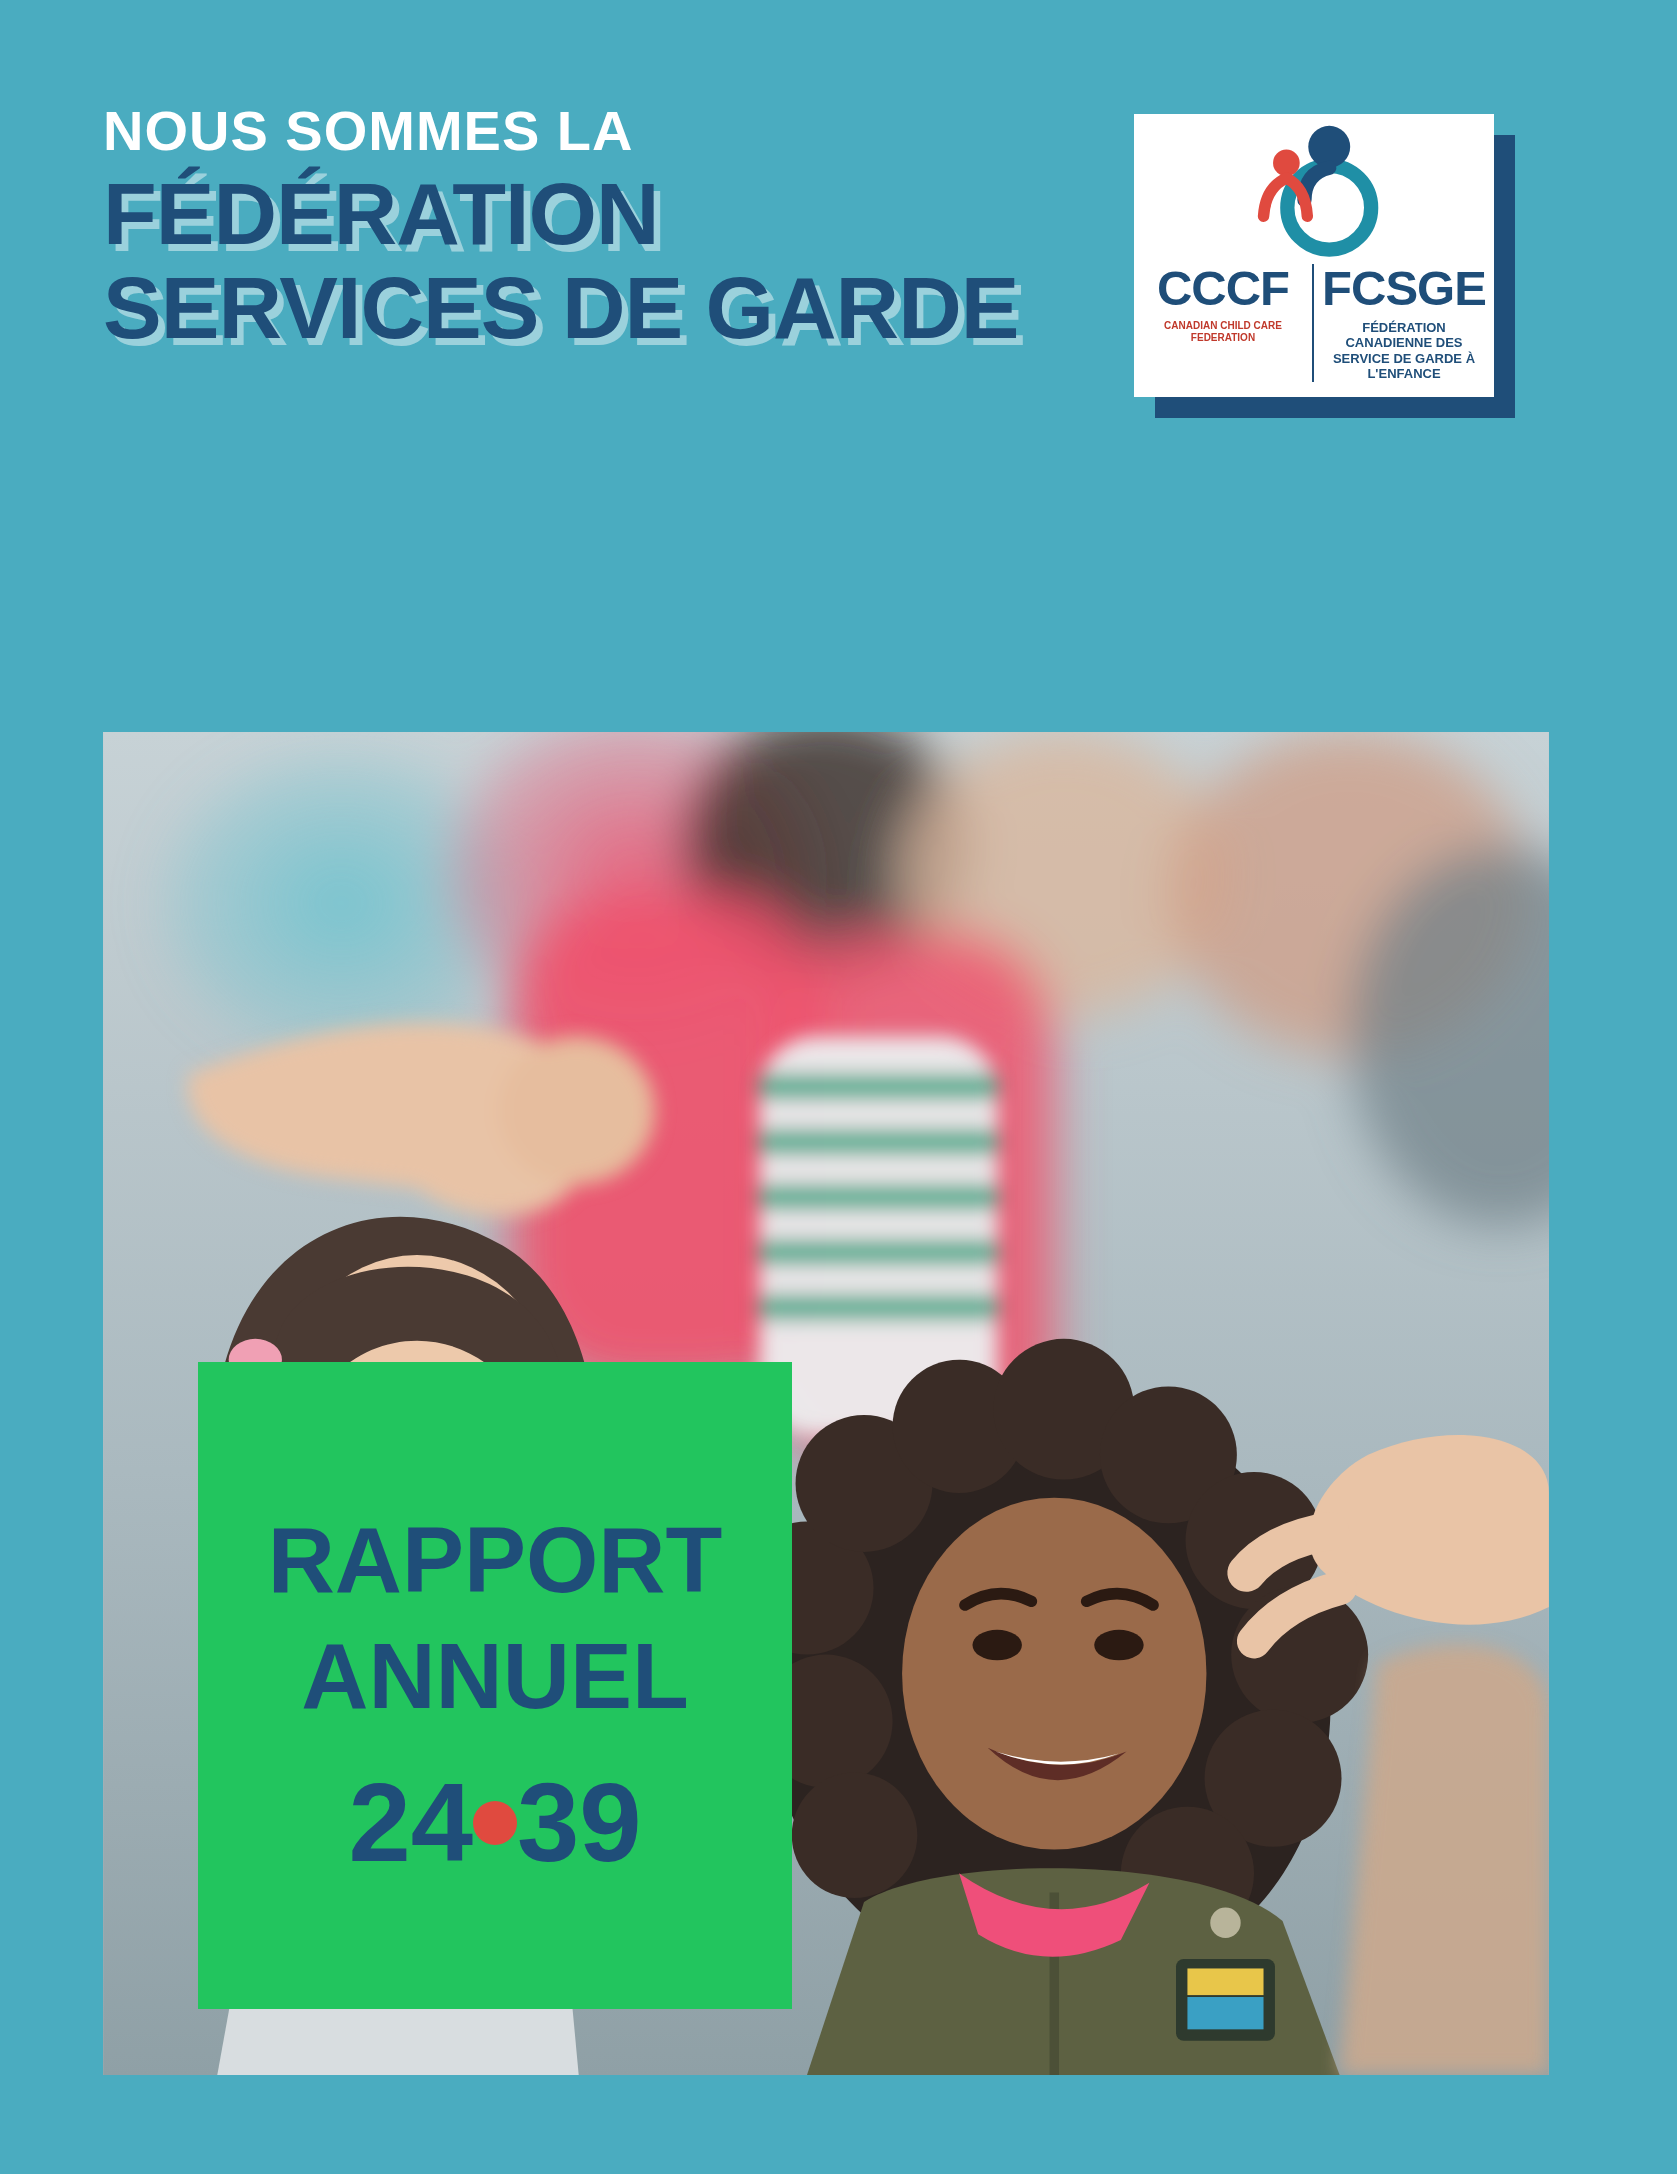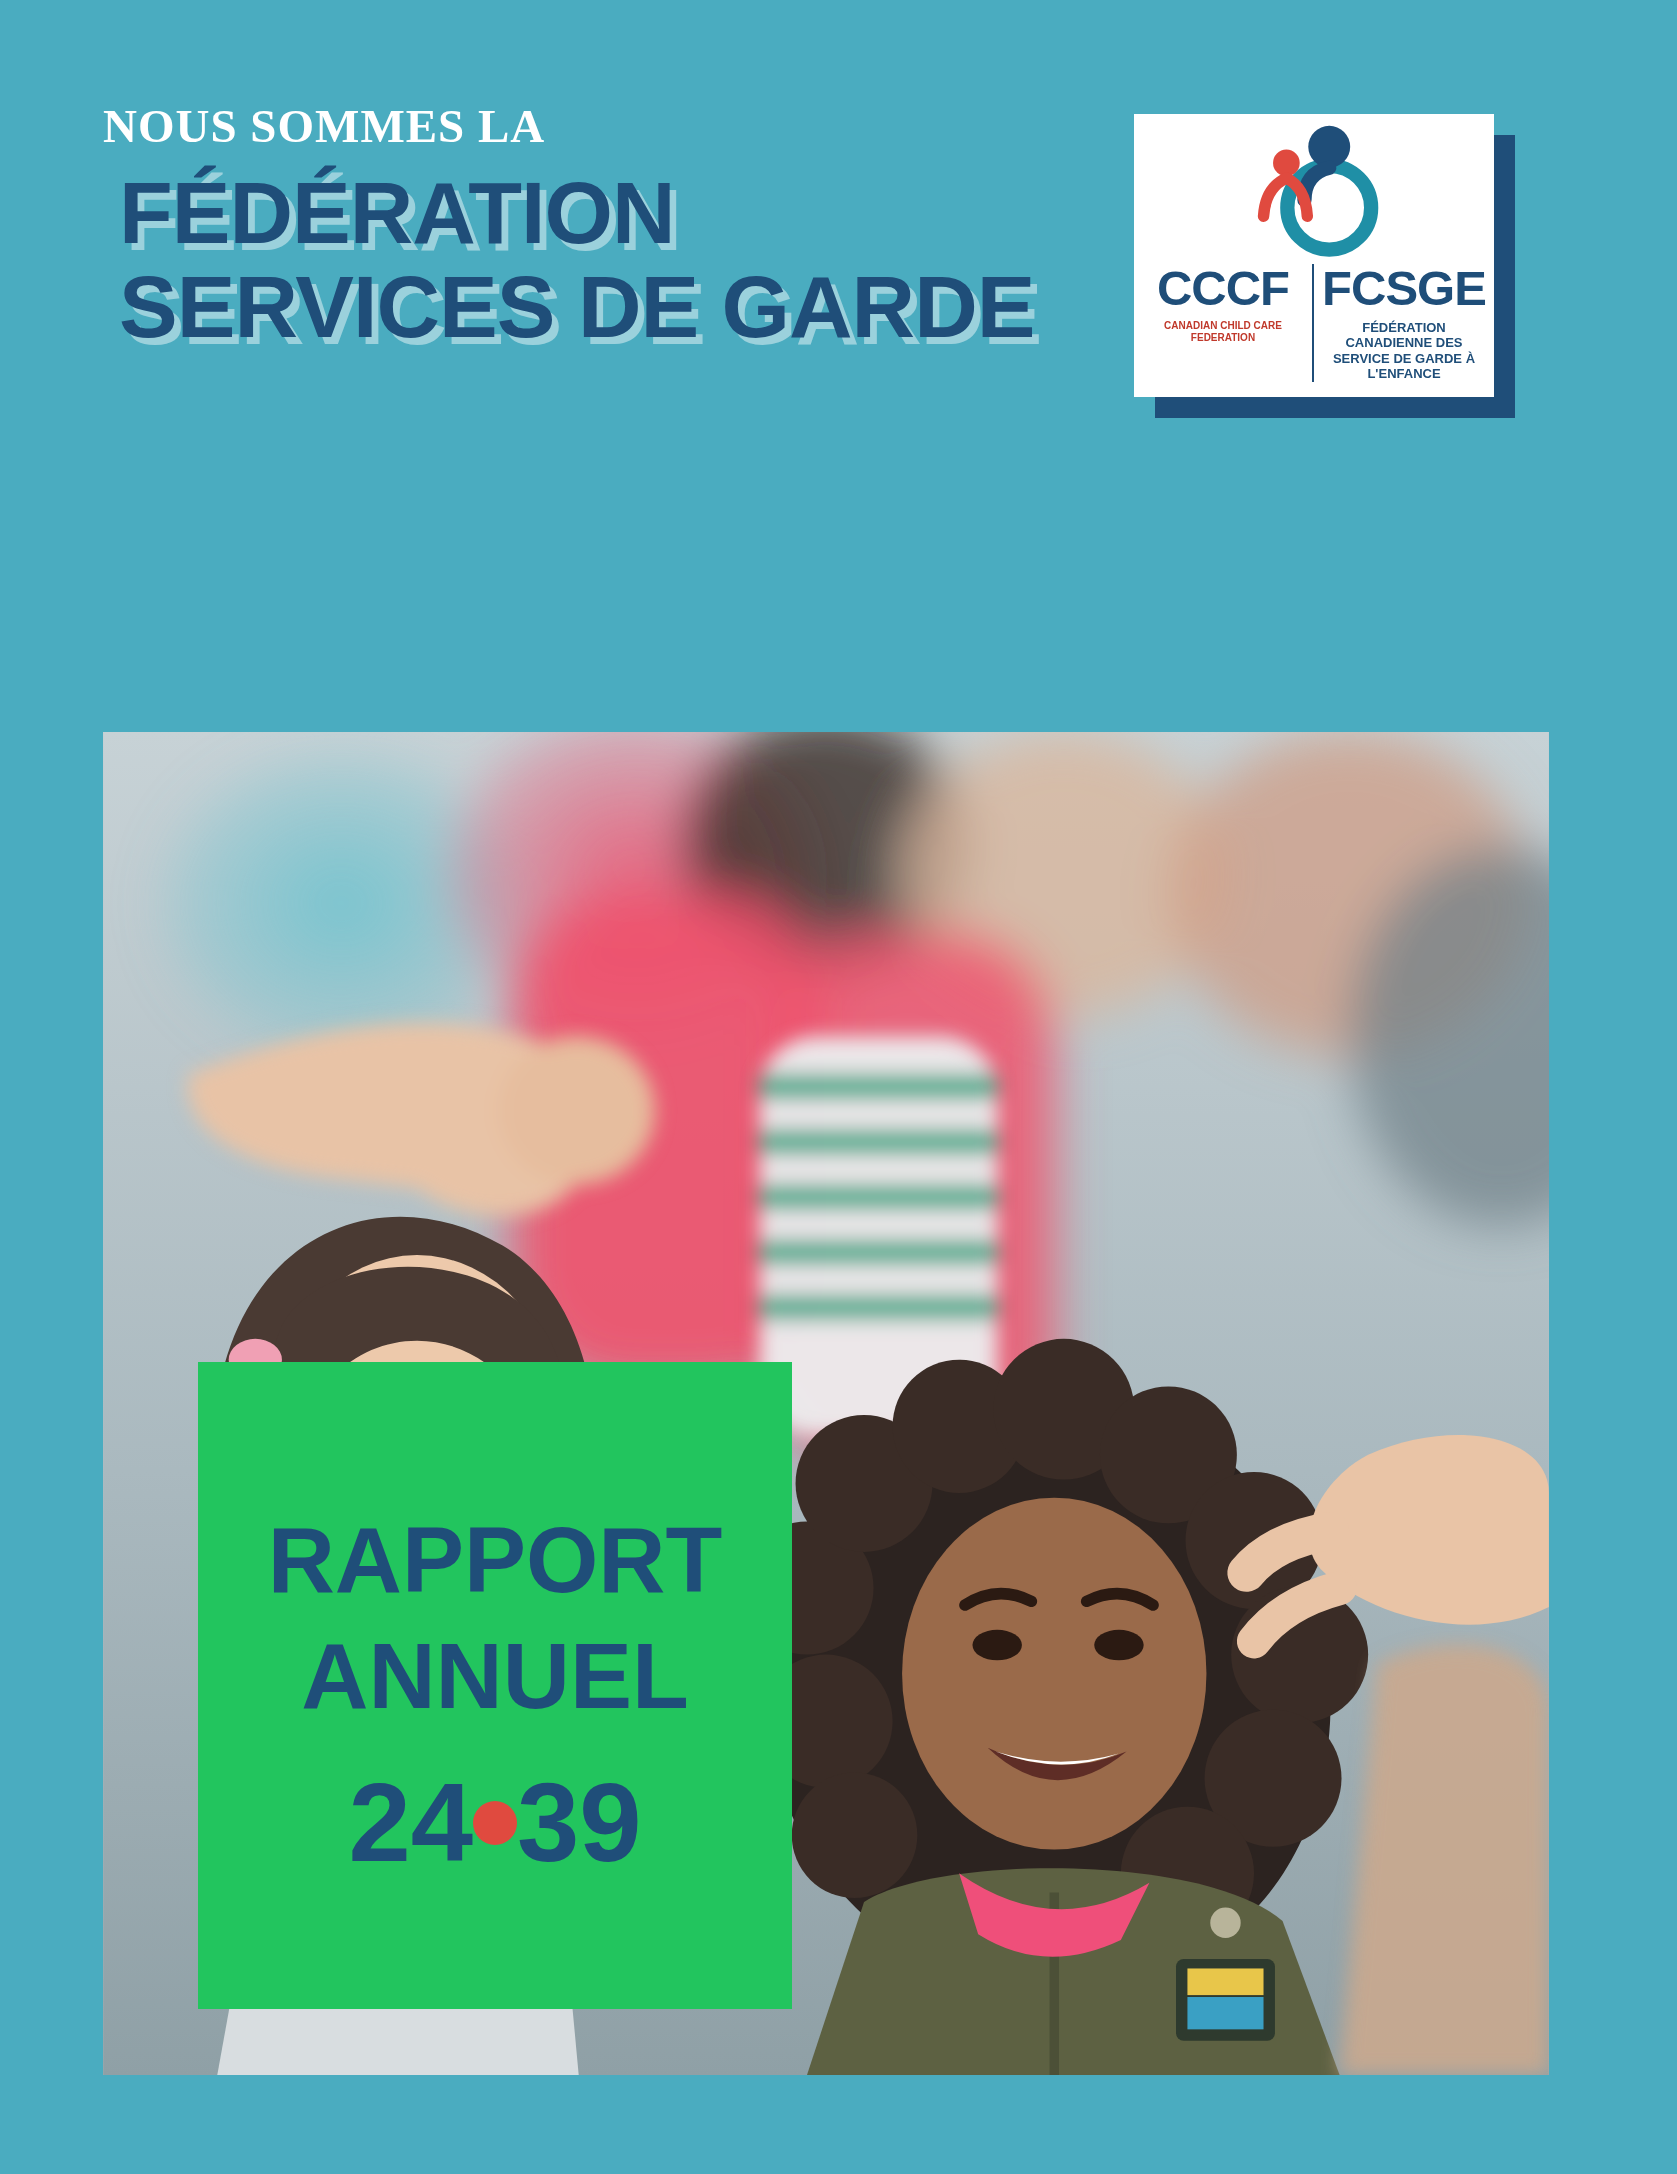--- a/index.html
+++ b/index.html
@@ -25,32 +25,31 @@
 
   
   .header {
     position: absolute;
     left: 103px;
     top: 103px;
     width: 1075px;
   }
 
   .kicker {
-    font-size: 47px;
+    font-size: 56px;
     font-weight: bold;
     color: #ffffff;
     letter-spacing: 1px;
     line-height: 1.0;
     margin: 0 0 7.6px 0;
     white-space: nowrap;
-    font-family: Liberation Serif, serif;
   }
 
   .title-lines {
-    margin: 16px;
+    margin: 0;
     padding: 0;
     list-style: none;
   }
   .title-lines li {
     font-size: 88px;
     font-weight: bold;
     color: #1f4e79;
     line-height: 1.07;
     letter-spacing: -1px;
     white-space: nowrap;

